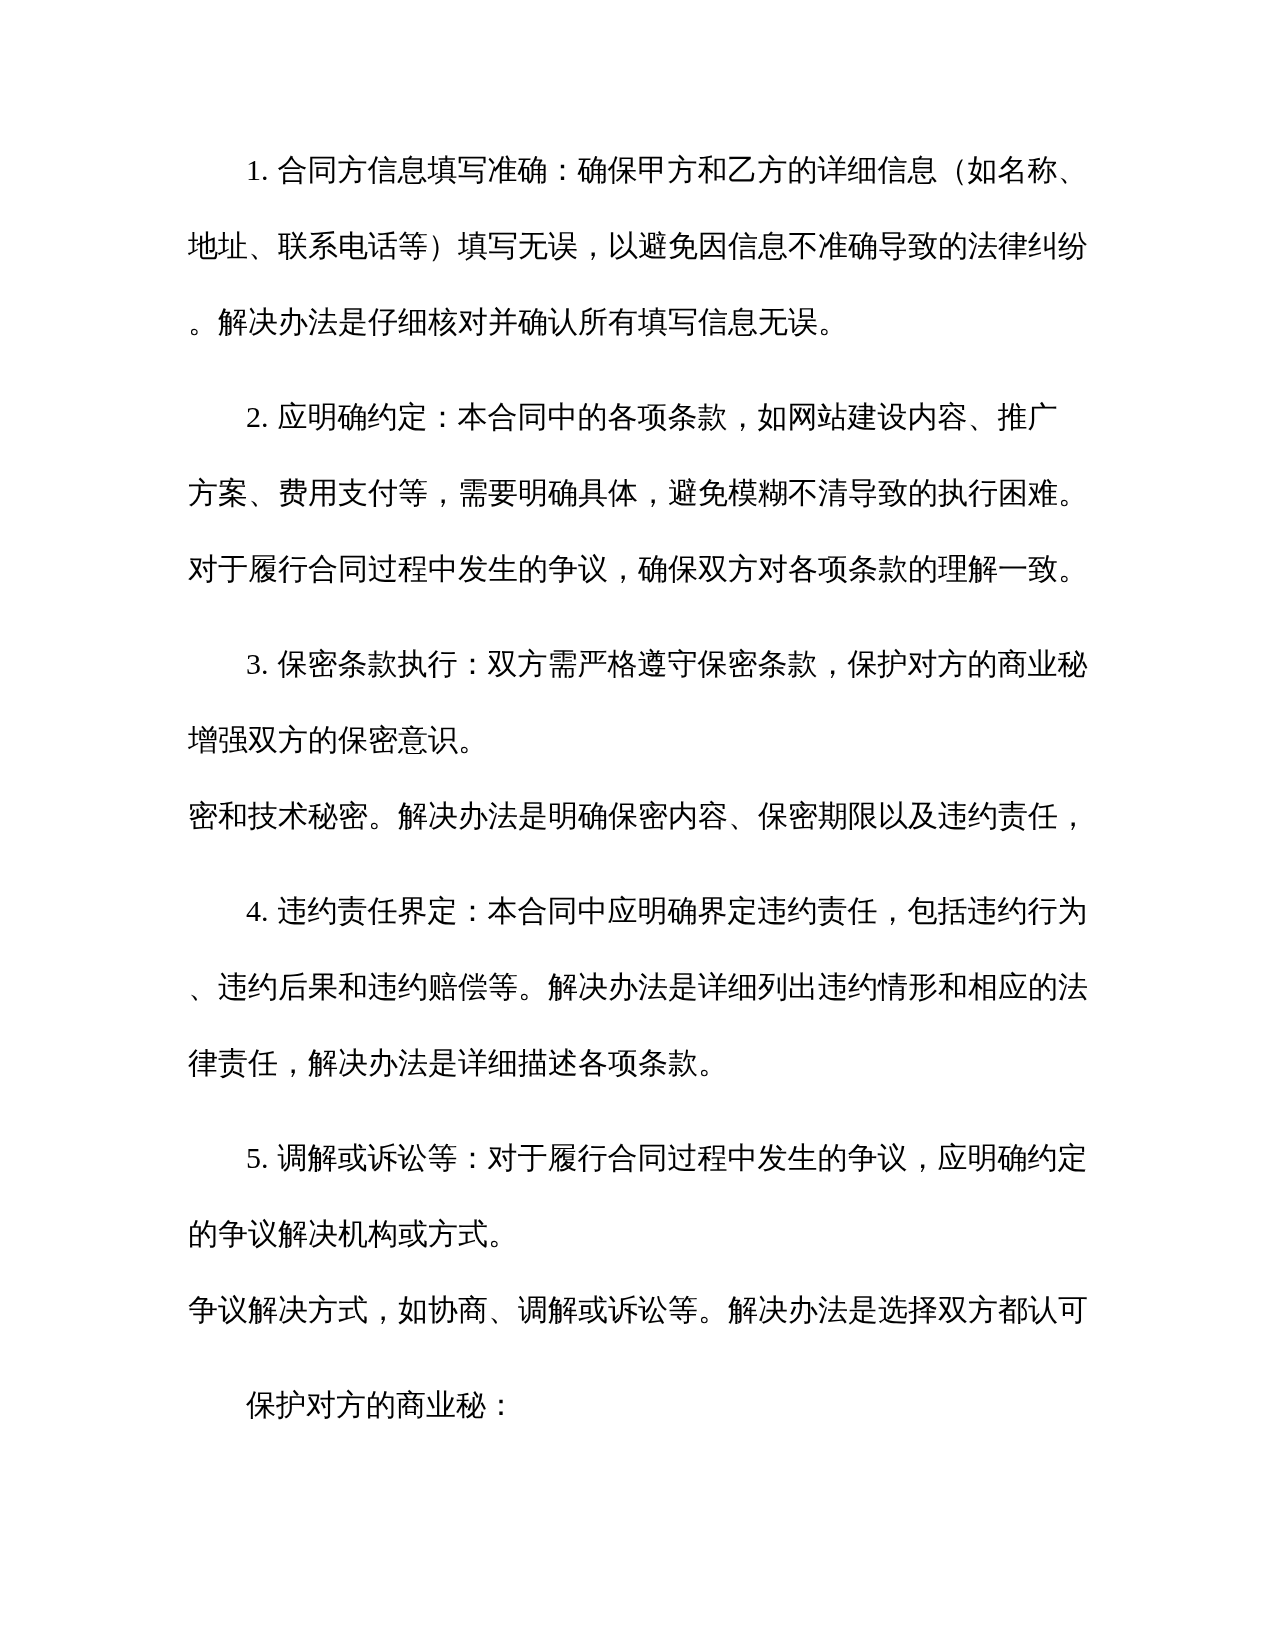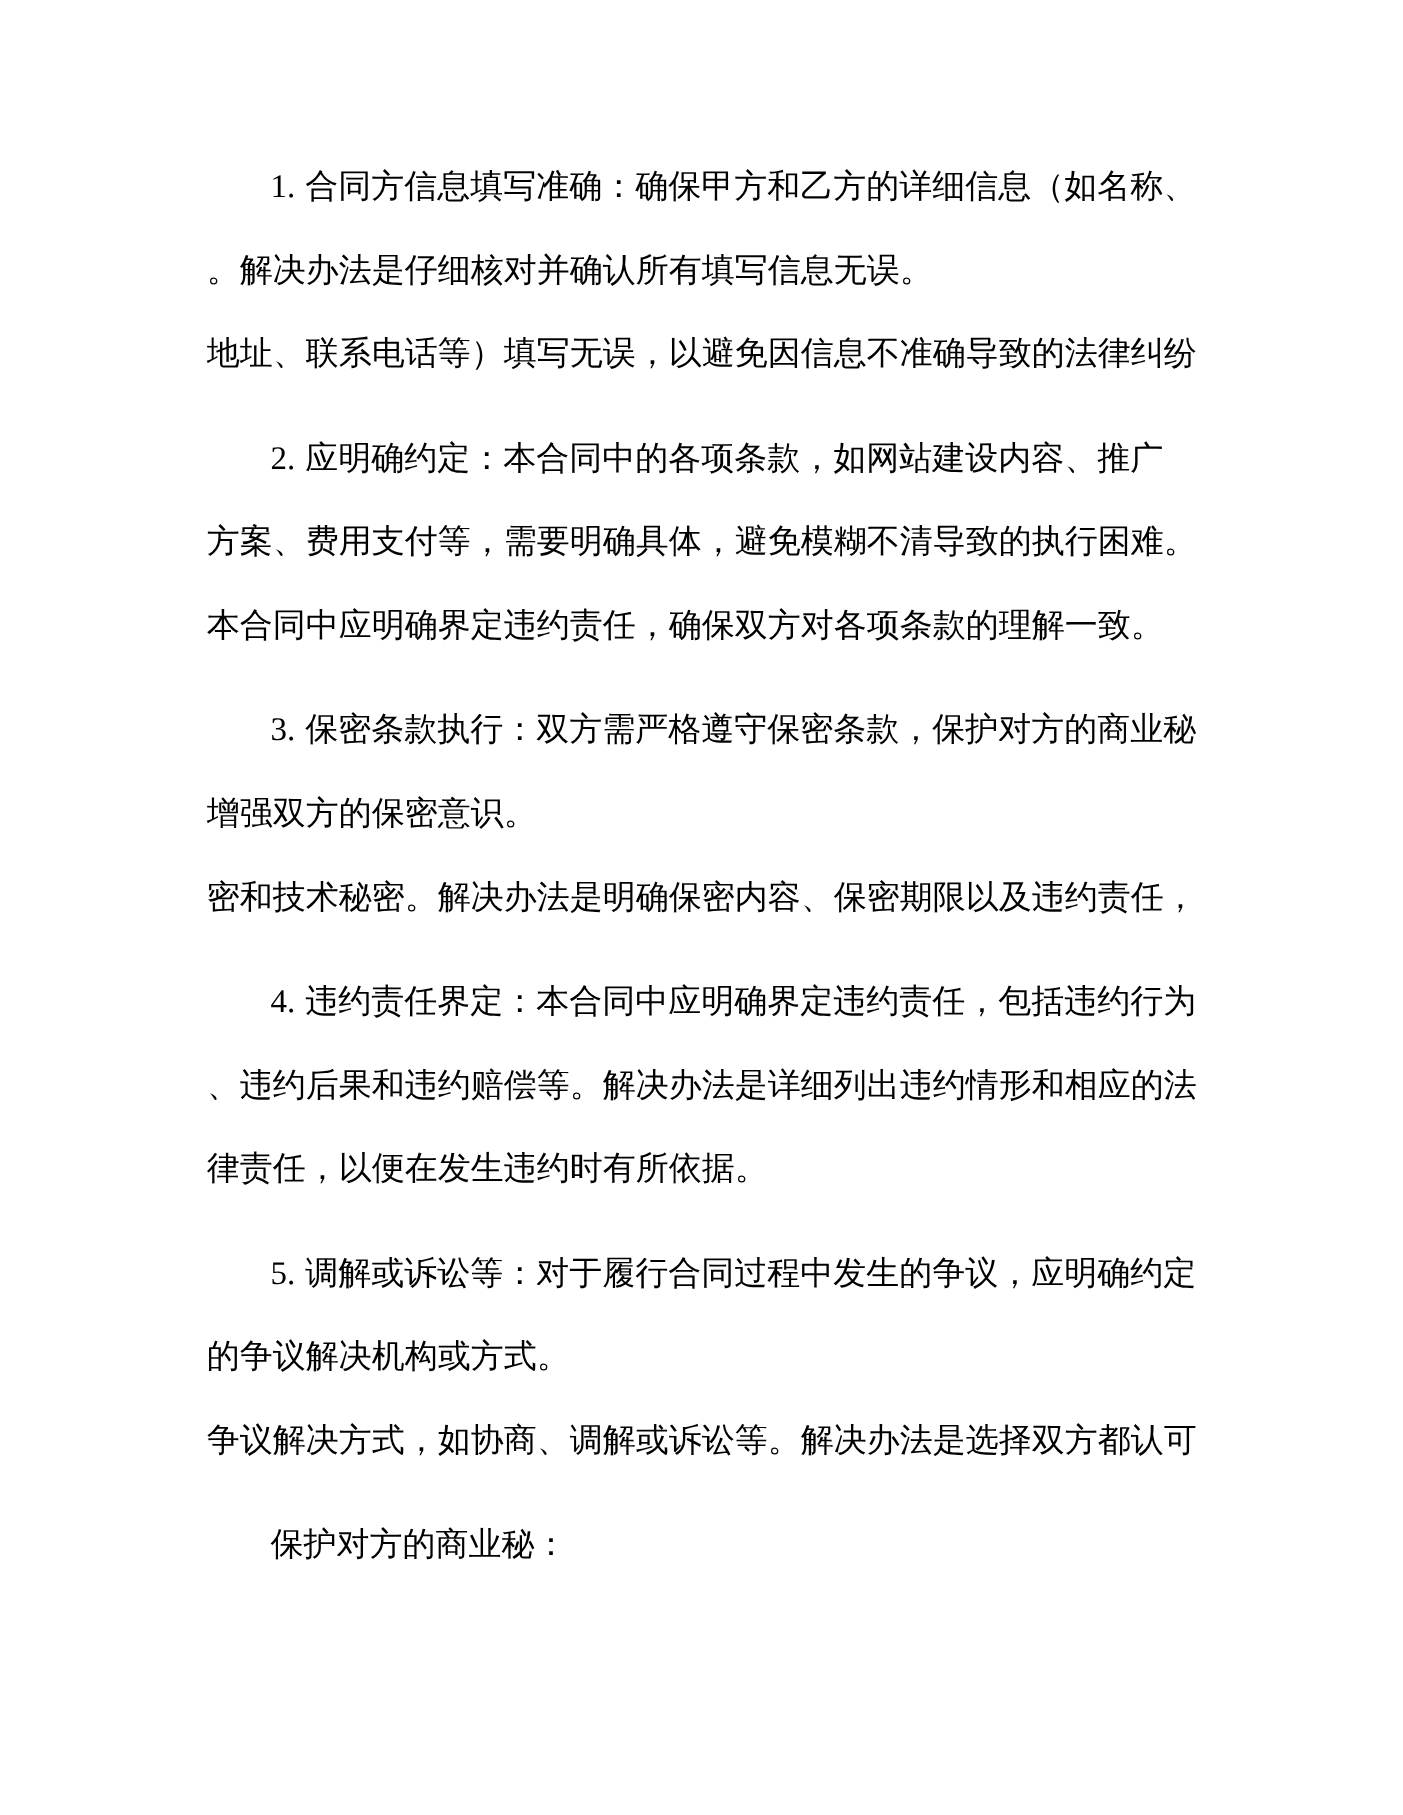--- a/index.html
+++ b/index.html
@@ -42,40 +42,40 @@
   }
 </style>
 </head>
 <body>
 
 <div class="page">
   <div class="content">
 
     <div class="para">
       <div class="line first"><span class="num">1.</span><span>合同方信息填写准确：确保甲方和乙方的详细信息（如名称、</span></div>
+      <div class="line">地址、联系电话等）填写无误，以避免因信息不准确导致的法律纠纷</div>
       <div class="line">。解决办法是仔细核对并确认所有填写信息无误。</div>
-      <div class="line">地址、联系电话等）填写无误，以避免因信息不准确导致的法律纠纷</div>
     </div>
 
     <div class="para">
       <div class="line first"><span class="num">2.</span><span>应明确约定：本合同中的各项条款，如网站建设内容、推广</span></div>
       <div class="line">方案、费用支付等，需要明确具体，避免模糊不清导致的执行困难。</div>
-      <div class="line">本合同中应明确界定违约责任，确保双方对各项条款的理解一致。</div>
+      <div class="line">对于履行合同过程中发生的争议，确保双方对各项条款的理解一致。</div>
     </div>
 
     <div class="para">
       <div class="line first"><span class="num">3.</span><span>保密条款执行：双方需严格遵守保密条款，保护对方的商业秘</span></div>
       <div class="line">增强双方的保密意识。</div>
       <div class="line">密和技术秘密。解决办法是明确保密内容、保密期限以及违约责任，</div>
     </div>
 
     <div class="para">
       <div class="line first"><span class="num">4.</span><span>违约责任界定：本合同中应明确界定违约责任，包括违约行为</span></div>
       <div class="line">、违约后果和违约赔偿等。解决办法是详细列出违约情形和相应的法</div>
-      <div class="line">律责任，以便在发生违约时有所依据。</div>
+      <div class="line">律责任，解决办法是详细描述各项条款。</div>
     </div>
 
     <div class="para">
       <div class="line first"><span class="num">5.</span><span>调解或诉讼等：对于履行合同过程中发生的争议，应明确约定</span></div>
       <div class="line">的争议解决机构或方式。</div>
       <div class="line">争议解决方式，如协商、调解或诉讼等。解决办法是选择双方都认可</div>
     </div>
 
     <div class="para">
       <div class="line first">保护对方的商业秘：</div>

